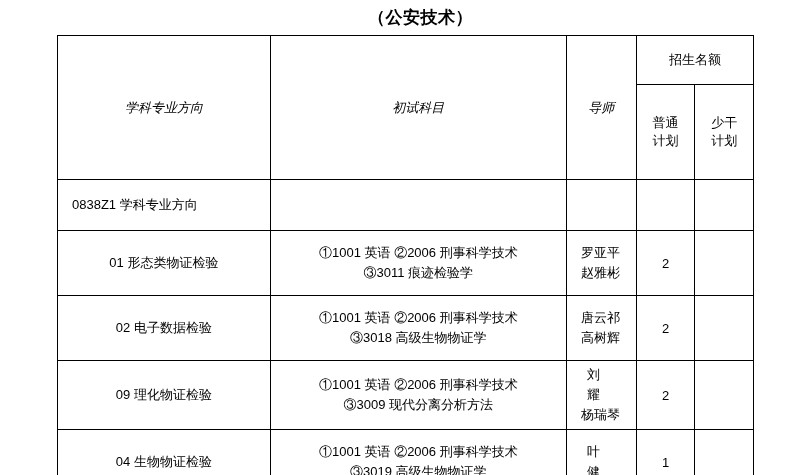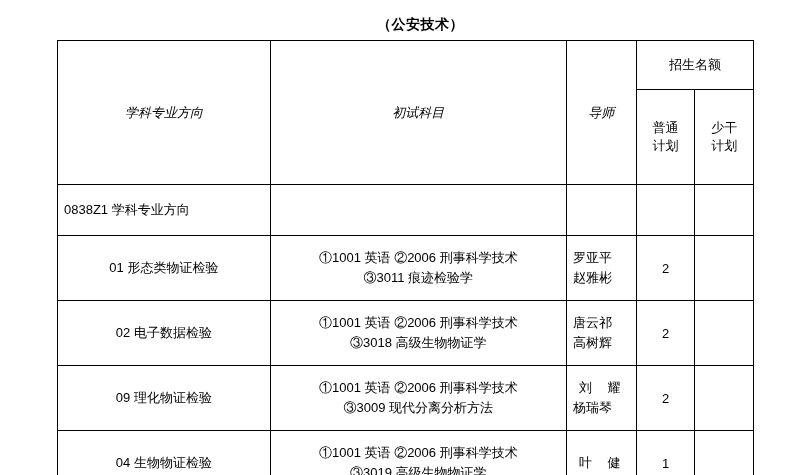--- a/index.html
+++ b/index.html
@@ -15,42 +15,42 @@
     position: relative;
     overflow: hidden;
   }
   .page {
     width: 794px;
     height: 475px;
     position: relative;
   }
   .doc-title {
     text-align: center;
-    font-size: 14px;
+    font-size: 17px;
     font-weight: bold;
-    padding-top: 16px;
+    padding-top: 6px;
     padding-bottom: 6px;
     letter-spacing: 0.5px;
     margin-left: 47px;
   }
   .table-wrap {
     padding-left: 57px;
     padding-right: 40px;
   }
   table.main {
     border-collapse: collapse;
     width: 697px;
     table-layout: fixed;
   }
   table.main td, table.main th {
     border: 1px solid #000000;
     vertical-align: middle;
     font-weight: normal;
     font-size: 13px;
-    padding: 4px 6px;
+    padding: 4px 14px;
   }
   .col-dir { width: 207px; }
   .col-sub { width: 288px; }
   .col-adv { width: 68px; }
   .col-plan { width: 57px; }
 
   .hdr-cell {
     text-align: center;
     font-size: 13.5px;
     height: 42px;

